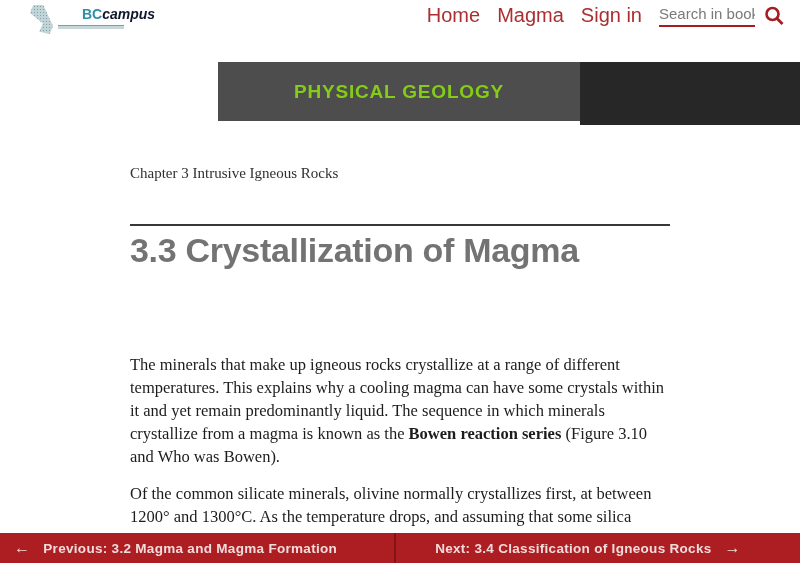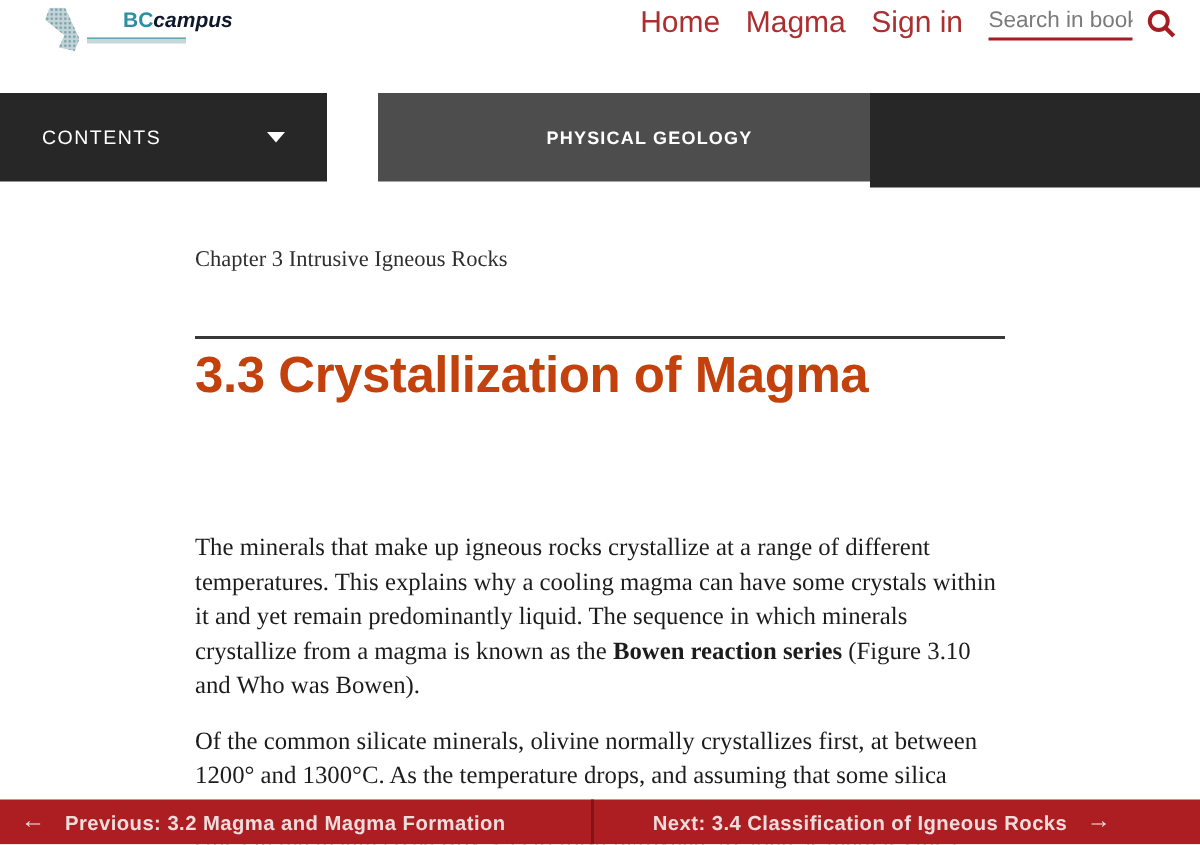--- a/index.html
+++ b/index.html
@@ -33,31 +33,31 @@
 
   
   .toolbar { position:absolute; top:62px; left:0; width:800px; height:63px; }
   .contents-btn { position:absolute; left:0; top:0; width:218px; height:59px; background:#272727;
                   color:#fff; display:flex; align-items:center; padding-left:28px; box-sizing:border-box;
                   font-size:13px; letter-spacing:1px; cursor:pointer; }
   .caret { position:absolute; left:178px; top:26px; width:0; height:0;
            border-left:6px solid transparent; border-right:6px solid transparent;
            border-top:7px solid #fff; }
   .book-title { position:absolute; left:218px; top:0; width:362px; height:59px; background:#4d4d4d;
-                color:#ffffff; display:flex; align-items:center; justify-content:center;
-                font-weight:bold; font-size:12px; letter-spacing:0.8px; cursor:pointer;margin-left:34px; }
+                color:#84cc16; display:flex; align-items:center; justify-content:center;
+                font-weight:bold; font-size:19px; letter-spacing:0.8px; cursor:pointer; }
   .toolbar-right { position:absolute; left:580px; top:0; width:220px; height:63px; background:#272727; }
 
   
   .chapter-content { position:absolute; left:130px; top:125px; width:540px; }
   .chapter-label { margin-top:40px; text-align:left; font-family:"Liberation Serif", serif;
                    font-size:15px; color:#2f2f2f; }
   .title-divider { margin:42px 0 0 0; border:0; border-top:2px solid #383838; }
   .page-title { margin:6px 0 0 0; font-size:34px; line-height:1.1; font-weight:bold;
-                color:#c2410c; letter-spacing:-0.3px; }
+                color:#737373; letter-spacing:-0.3px; }
   .chapter-content p { margin:0; font-family:"Liberation Serif", serif; font-size:16.5px;
                        line-height:23px; color:#1c1c1c; }
   .chapter-content p.p1 { margin-top:84px; }
   .chapter-content p.p2 { margin-top:14px; }
 
   
   .chapter-nav-footer { position:absolute; left:0; top:533px; width:800px; height:30px;
                         background:#ad1e23; }
   .chapter-nav-footer a { position:absolute; top:0; bottom:0; display:flex; align-items:center;
                           gap:13px; color:#f1dcdc; font-size:13.5px; font-weight:600;
@@ -90,24 +90,20 @@
           <svg width="20" height="22" viewBox="0 0 20 22">
             <circle cx="8.5" cy="9" r="6" fill="none" stroke="#a51d20" stroke-width="2.6"></circle>
             <line x1="13" y1="13.5" x2="18.5" y2="19" stroke="#a51d20" stroke-width="2.8"></line>
           </svg>
         </span>
       </span>
     </nav>
   </header>
 
   <div class="toolbar">
-    <div class="contents-btn">
-      <span>CONTENTS</span>
-      <span class="caret"></span>
-    </div>
     <div class="book-title">PHYSICAL GEOLOGY</div>
     <div class="toolbar-right"></div>
   </div>
 
   <main class="chapter-content">
     <div class="chapter-label">Chapter 3 Intrusive Igneous Rocks</div>
     <hr class="title-divider">
     <h1 class="page-title">3.3 Crystallization of Magma</h1>
     <p class="p1"><span>The minerals that make up igneous rocks crystallize at a range of different temperatures. This explains why a cooling magma can have some crystals within it and yet remain predominantly liquid. The sequence in which minerals crystallize from a magma is known as the </span><span style="font-weight: bold;">Bowen reaction series</span><span> (Figure 3.10 and Who was Bowen).</span></p>
     <p class="p2"><span>Of the common silicate minerals, olivine normally crystallizes first, at between 1200° and 1300°C. As the temperature drops, and assuming that some silica remains in the magma, the olivine crystals react (combine) with some of the silica in the magma (see Box 3.1) to form pyroxene. As long as there is silica remaining and the rate of cooling is slow, this process continues down the discontinuous branch: olivine to pyroxene, pyroxene to amphibole, and</span></p>

